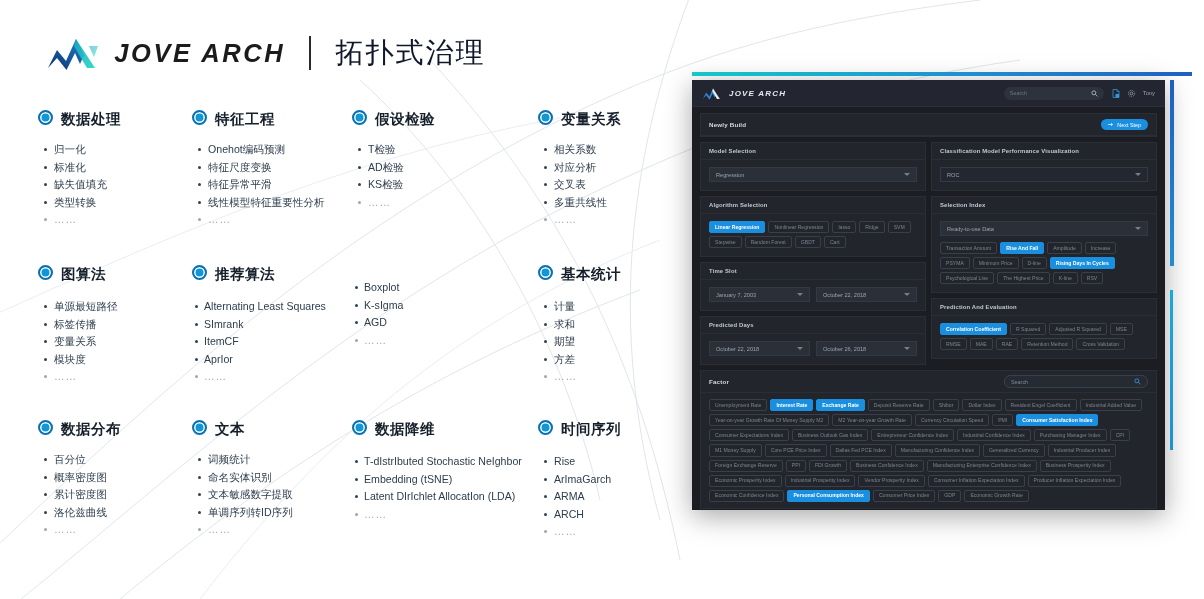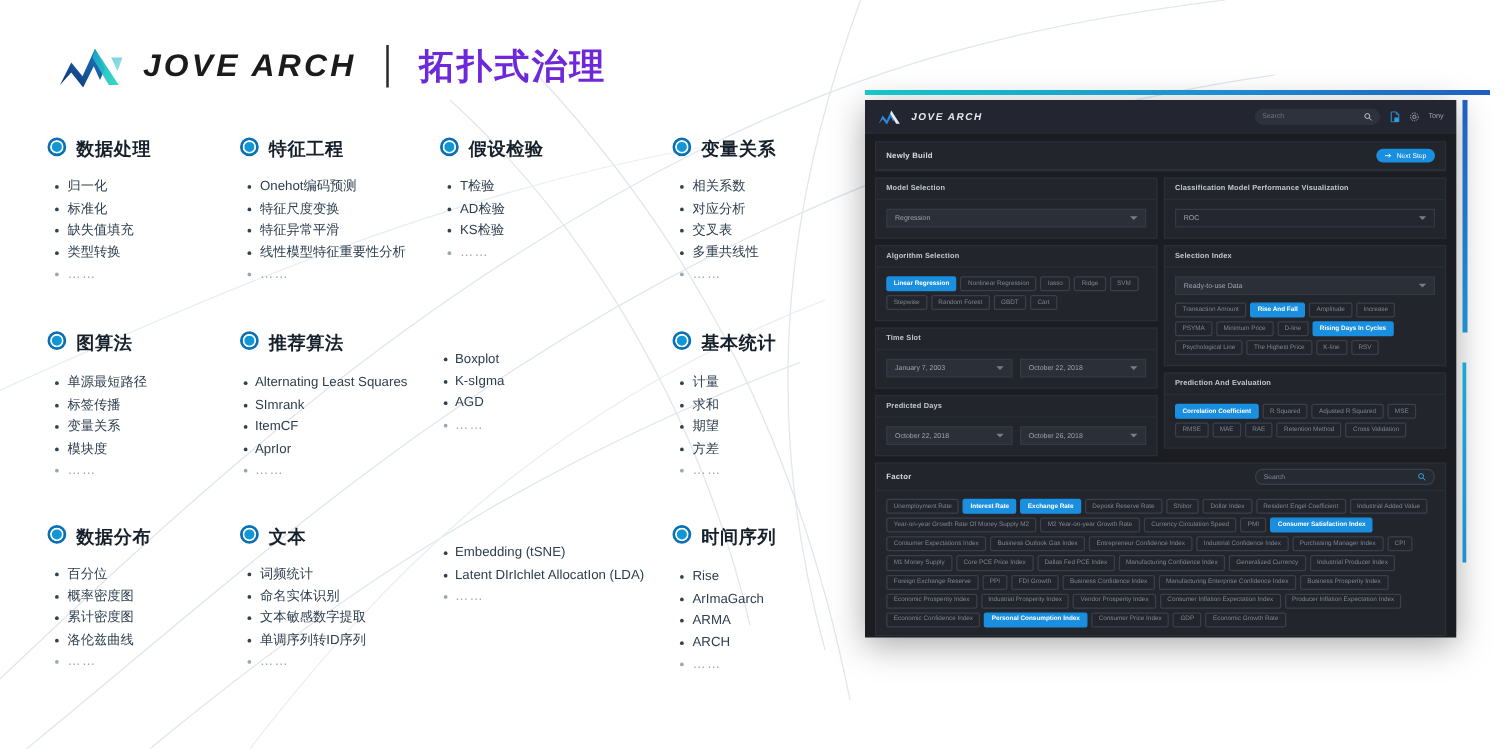--- a/index.html
+++ b/index.html
@@ -49,22 +49,22 @@
     transform: scaleX(1.02);
   }
   .header-divider {
     width: 2px;
     height: 34px;
     background: #2a2a2a;
     margin: 0 24px 0 26px;
   }
   .header-title {
     font-size: 28px;
-    font-weight: bold;
-    color: #6d28d9;
+    font-weight: normal;
+    color: #0f172a;
     letter-spacing: 2px;
   }
 
   
   .cat-grid {
     position: absolute;
     left: 38px;
     top: 110px;
     width: 640px;
     z-index: 2;
@@ -479,21 +479,26 @@
     <ul class="cat-list">
       <li>词频统计</li>
       <li>命名实体识别</li>
       <li>文本敏感数字提取</li>
       <li>单调序列转ID序列</li>
       <li class="ellipsis">……</li>
     </ul>
   </div>
 
   <div class="cat wide">
+    <div class="cat-head">
+      <span class="cat-dot"></span>
+      <span class="cat-title">数据降维</span>
+    </div>
     <ul class="cat-list" style="margin-top:14px">
+      <li>T-dIstrIbuted Stochastic NeIghbor</li>
       <li>Embedding (tSNE)</li>
       <li>Latent DIrIchlet AllocatIon (LDA)</li>
       <li class="ellipsis">……</li>
     </ul>
   </div>
 
   <div class="cat">
     <div class="cat-head">
       <span class="cat-dot"></span>
       <span class="cat-title">时间序列</span>

